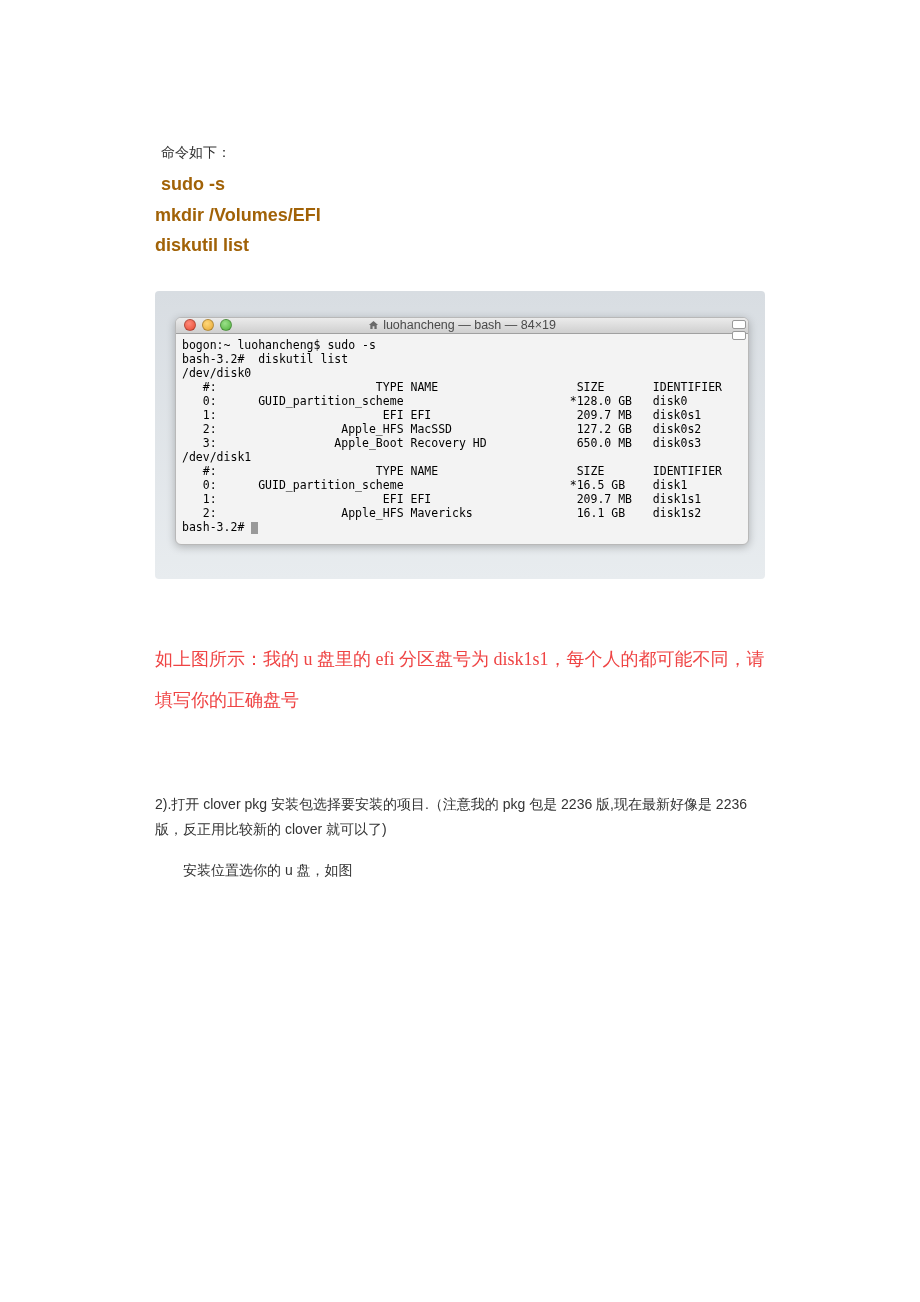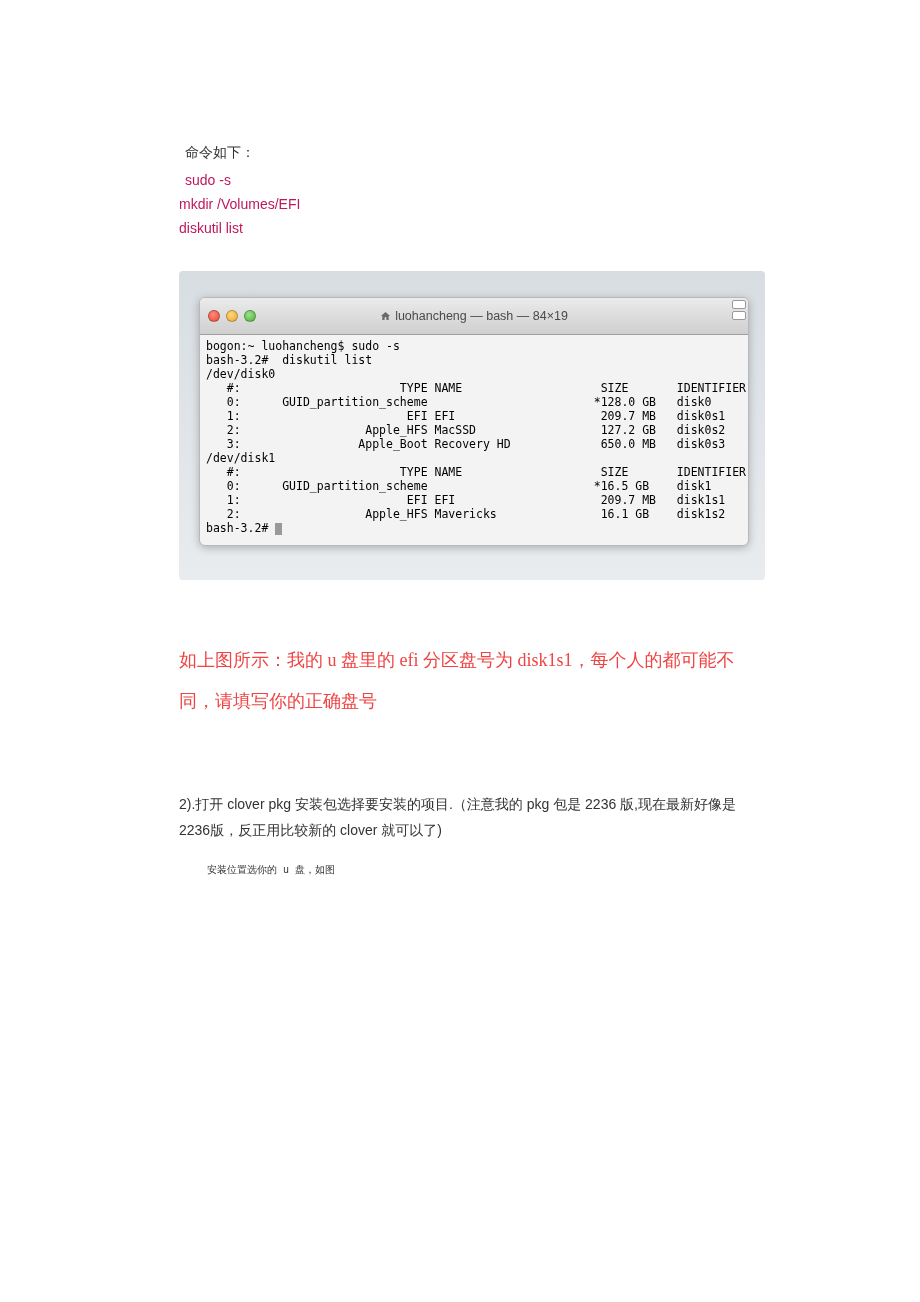--- a/index.html
+++ b/index.html
@@ -1,38 +1,38 @@
 <!DOCTYPE html>
 <html><head>
 <meta charset="utf-8">
 <style>
 * { margin: 0; padding: 0; box-sizing: border-box; }
 body { background: #fff; font-family: Arial, "Microsoft YaHei", sans-serif; width: 920px; }
-.page { padding: 140px 155px 60px 155px; margin-left: 24px; }
+.page { padding: 140px 155px 60px 155px; }
 .cmd-intro { font-size: 14px; color: #333; line-height: 1.8; margin-bottom: 4px; text-indent: 6px; }
-.cmd-line { font-size: 14px; color: #be185d; line-height: 1.7; }
+.cmd-line { font-size: 18px; color: #a16207; line-height: 1.7; font-weight: bold; }
 .cmd-line.indent { text-indent: 6px; }
 .term-shadow-wrap { margin-top: 30px; margin-bottom: 40px; }
 .term-shadow { background: linear-gradient(to bottom, #d8dde2, #e8ecef); padding: 26px 16px 34px 20px; border-radius: 4px; }
 .term-win { border: 1px solid #b8b8b8; border-radius: 6px; overflow: hidden; box-shadow: 0 2px 8px rgba(0,0,0,0.25); background: #f3f3f3; }
-.term-title { position: relative; height: 37px; background: linear-gradient(to bottom, #ebebeb, #cfcfcf); border-bottom: 1px solid #a0a0a0; display: flex; align-items: center; }
+.term-title { position: relative; height: 16px; background: linear-gradient(to bottom, #ebebeb, #cfcfcf); border-bottom: 1px solid #a0a0a0; display: flex; align-items: center; }
 .tl-btns { display: flex; gap: 6px; margin-left: 8px; }
 .tl-btn { width: 12px; height: 12px; border-radius: 50%; border: 1px solid rgba(0,0,0,0.25); }
 .tl-close { background: radial-gradient(circle at 40% 35%, #ff8a7a, #e74a33); }
 .tl-min   { background: radial-gradient(circle at 40% 35%, #ffd87a, #e7a733); }
 .tl-max   { background: radial-gradient(circle at 40% 35%, #9be08a, #4fb23a); }
 .tl-text { position: absolute; left: 0; right: 0; text-align: center; font-size: 12.5px; color: #4a4a4a; display: flex; align-items: center; justify-content: center; gap: 4px; pointer-events: none; }
 .home-ico { width: 11px; height: 10px; display: inline-block; }
 .term-right { position: absolute; right: 2px; top: 2px; display: flex; flex-direction: column; gap: 2px; }
 .sq { width: 14px; height: 9px; background: #fff; border: 1px solid #999; border-radius: 2px; }
 .term-body { background: #f3f3f3; padding: 4px 6px 6px 6px; font-family: Menlo, Monaco, Consolas, monospace; font-size: 11.5px; line-height: 1.22; color: #000; white-space: pre; min-height: 210px; border-radius: 23px; }
 .cursor { display: inline-block; width: 7px; height: 12px; background: #999; vertical-align: text-bottom; }
 .note-red { color: #ef4444; font-size: 18px; line-height: 2.3; margin-top: 60px; font-family: "SimSun","宋体",serif; }
 .para2 { font-size: 14px; color: #333; line-height: 1.8; margin-top: 70px; font-family: Liberation Sans, sans-serif; }
-.para3 { font-size: 10px; color: #333; margin-top: 20px; text-indent: 28px; font-family: Liberation Mono, monospace; }
+.para3 { font-size: 14px; color: #333; margin-top: 20px; text-indent: 28px; font-family: Liberation Sans, sans-serif; }
 </style>
 </head>
 <body>
 
 <div class="page">
 
   <div class="cmd-intro">命令如下：</div>
   <div class="cmd-line indent">sudo -s</div>
   <div class="cmd-line">mkdir /Volumes/EFI</div>
   <div class="cmd-line">diskutil list</div>

